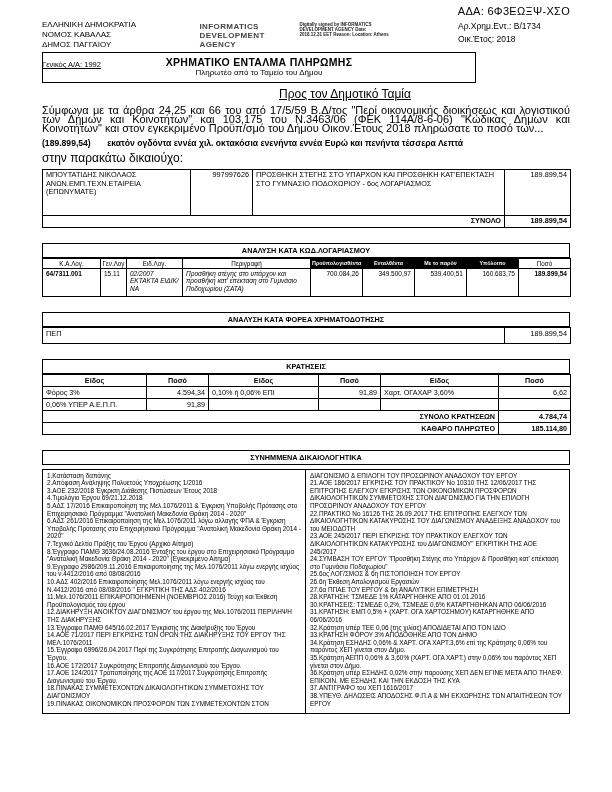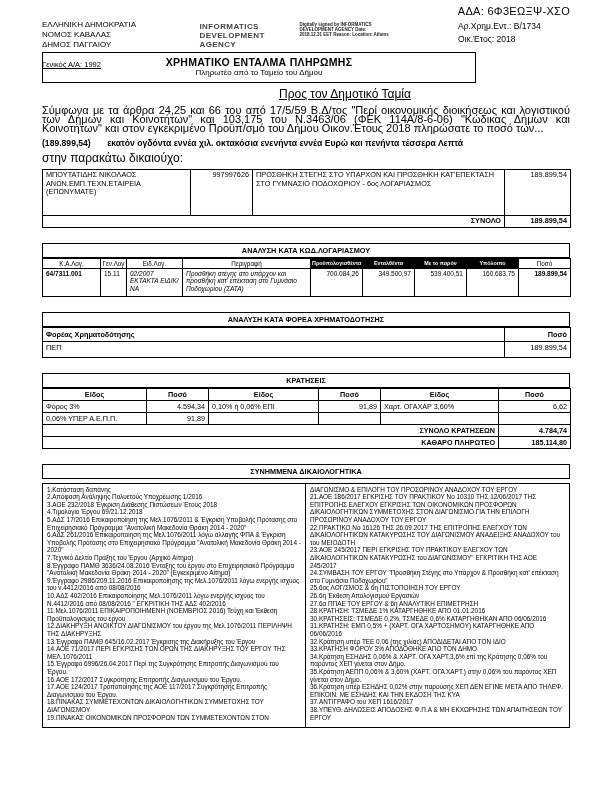--- a/index.html
+++ b/index.html
@@ -148,24 +148,20 @@
     </table>
 
   <div class="band">ΑΝΑΛΥΣΗ ΚΑΤΑ ΦΟΡΕΑ ΧΡΗΜΑΤΟΔΟΤΗΣΗΣ</div>
 
   <table class="fund-table">
     <colgroup>
         <col style="width:462px">
         <col style="width:66px">
       </colgroup>
     <tbody>
-        <tr>
-      <th>Φορέας Χρηματοδότησης</th>
-      <th class="center">Ποσό</th>
-    </tr>
     <tr>
       <td>ΠΕΠ</td>
       <td class="right">189.899,54</td>
     </tr>
   </tbody>
     </table>
 
   <div class="band">ΚΡΑΤΗΣΕΙΣ</div>
 
   <table class="ded-table">

